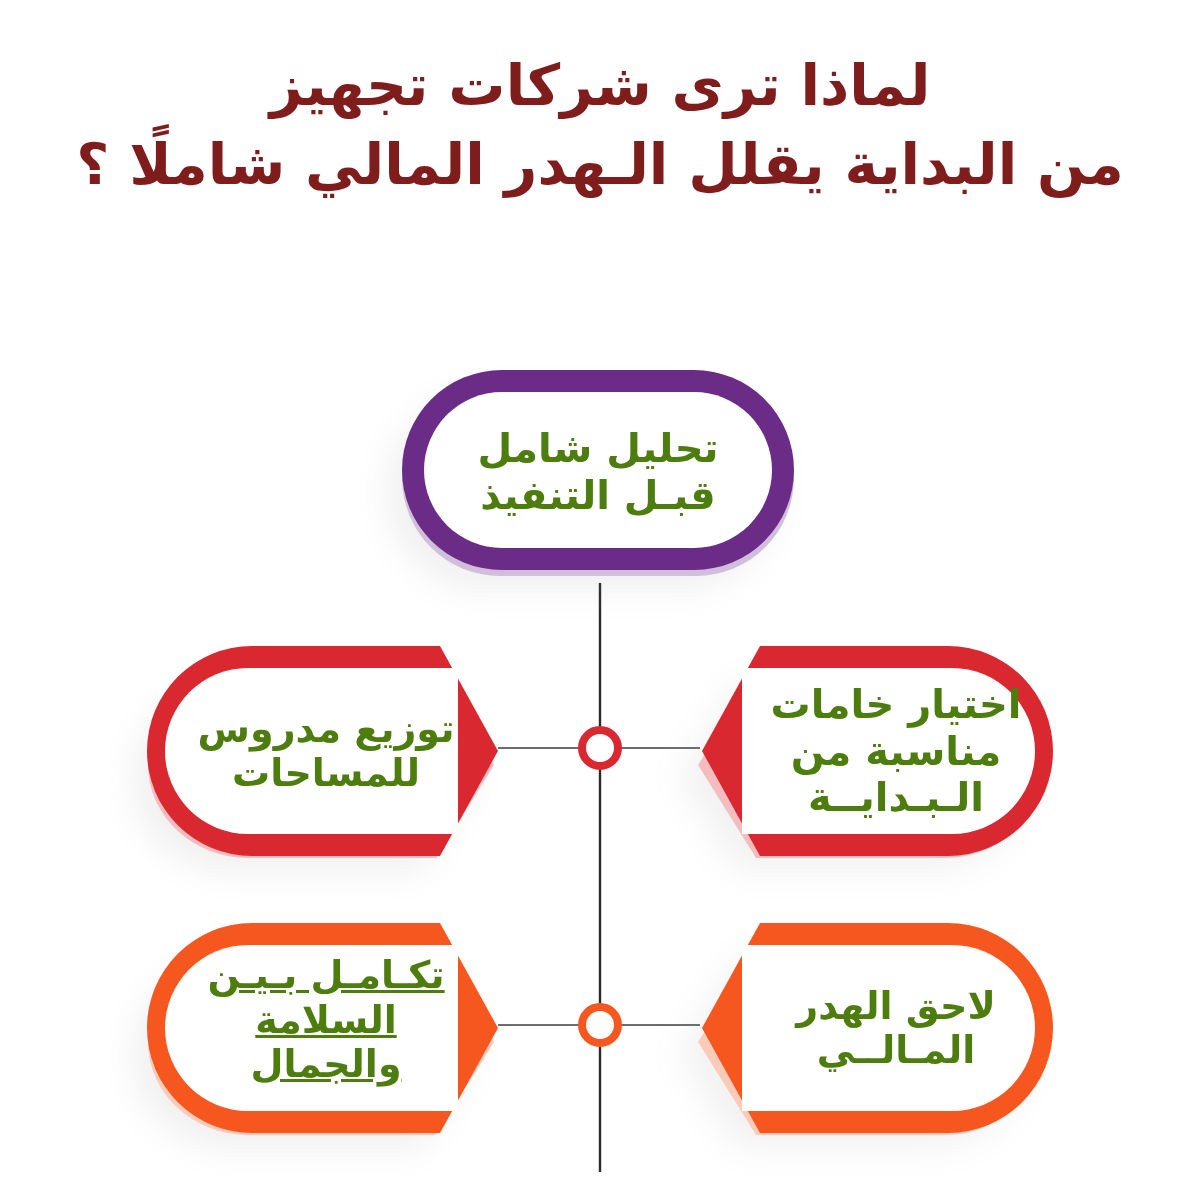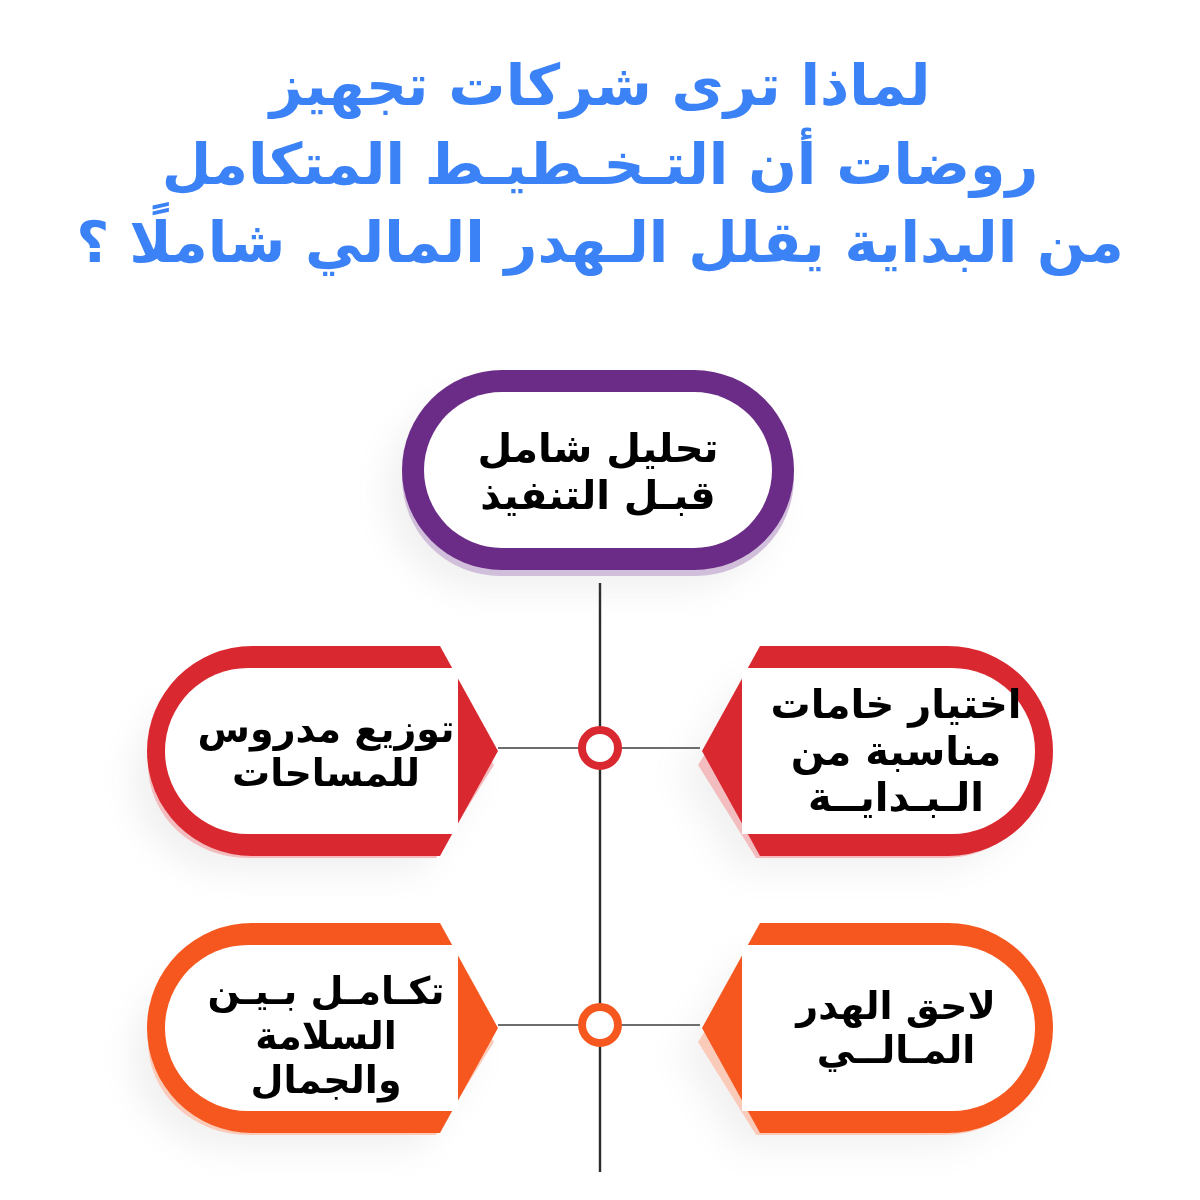--- a/index.html
+++ b/index.html
@@ -10,21 +10,21 @@
     font-family:"DejaVu Sans","Liberation Sans",sans-serif;
     overflow:hidden;
     position:relative;
   }
   #stage{position:relative;width:1200px;height:1200px;}
 
   
   #title{
     position:absolute;left:0;top:46px;width:1200px;
     text-align:center;
-    color:#3b82f6;
+    color:#7f1d1d;
     font-weight:700;
     font-size:57px;
     line-height:1.38;
     letter-spacing:-0.5px;
     direction:rtl;
     padding:0 60px;
     box-sizing:border-box;
   }
   #title .tl{display:block;white-space:nowrap;}
 
@@ -32,45 +32,44 @@
   #wires{position:absolute;left:0;top:0;width:1200px;height:1200px;}
 
   
   .node{position:absolute;}
   .node svg{position:absolute;left:0;top:0;overflow:visible;}
   .node .txt{
     position:absolute;
     display:flex;align-items:center;justify-content:center;
     text-align:center;
     direction:rtl;
-    color:#000000;
+    color:#4d7c0f;
     font-weight:700;
     line-height:1.17;
     pointer-events:none;
     white-space:pre-line;
   }
 
   
   #node-top .txt{ left:40px; top:18px; width:320px; height:180px; font-size:40px; }
 
   
   .arrow-node .txt{ font-size:38px; }
   #node-left-mid .txt  { left:36px; top:20px;  width:300px; height:190px; }
   #node-right-mid .txt { left:66px; top:20px;  width:300px; height:190px; font-size:40px;}
-  #node-left-bot .txt  { left:36px; top:28px;  width:300px; height:190px; }
+  #node-left-bot .txt  { left:36px; top:12px;  width:300px; height:190px;text-decoration:underline; }
   #node-right-bot .txt { left:66px; top:20px;  width:300px; height:190px; }
 </style>
 </head>
 <body>
 
 <div id="stage">
 
   <div id="title">
     <span class="tl">لماذا ترى شركات تجهيز</span>
-    <span class="tl">روضات أن التـخـطيـط المتكامل</span>
     <span class="tl">من البداية يقلل الـهدر المالي شاملًا ؟</span>
   </div>
 
   <svg id="wires" viewBox="0 0 1200 1200">
     <defs>
       <filter id="softshadow" x="-40%" y="-40%" width="190%" height="190%">
         <feDropShadow dx="-16" dy="14" stdDeviation="16" flood-color="#8d8d8d" flood-opacity="0.42"></feDropShadow>
       </filter>
       <filter id="softshadow2" x="-40%" y="-40%" width="190%" height="190%">
         <feDropShadow dx="-18" dy="12" stdDeviation="17" flood-color="#8d8d8d" flood-opacity="0.40"></feDropShadow>

